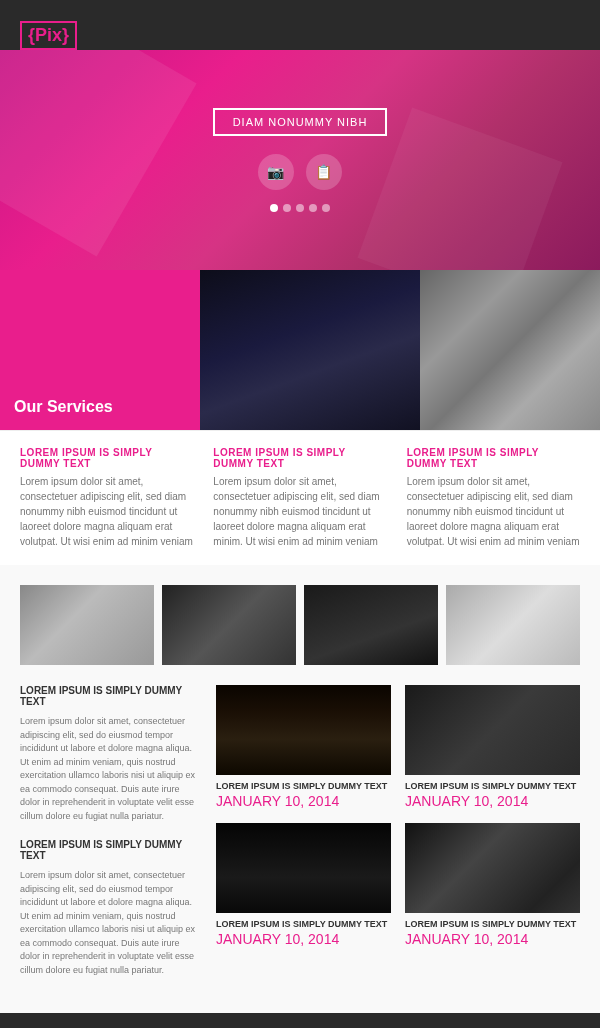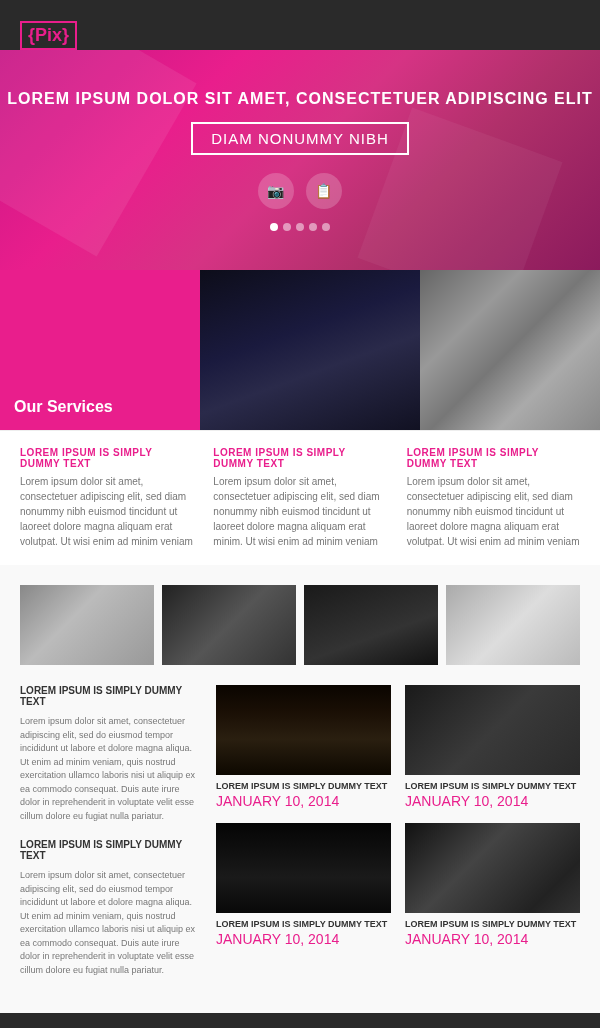--- a/index.html
+++ b/index.html
@@ -67,21 +67,21 @@
       letter-spacing: 1px;
       text-transform: uppercase;
       margin-bottom: 14px;
       z-index: 1;
     }
     .hero-btn {
       background: transparent;
       border: 2px solid #fff;
       color: #fff;
       padding: 6px 18px;
-      font-size: 15px;
+      font-size: 11px;
       letter-spacing: 1px;
       text-transform: uppercase;
       cursor: pointer;
       z-index: 1;
       margin-bottom: 18px;
     }
     .hero-icons {
       display: flex;
       gap: 12px;
       z-index: 1;
@@ -301,21 +301,20 @@
     }
   </style>
 </head>
 <body>
 
 <header class="header">
   <div class="logo">{Pix}</div>
 </header>
 
 <section class="hero">
-  <h1>LOREM IPSUM DOLOR SIT AMET, CONSECTETUER ADIPISCING ELIT</h1>
   <button class="hero-btn">DIAM NONUMMY NIBH</button>
   <div class="hero-icons">
     <div class="hero-icon">📷</div>
     <div class="hero-icon">📋</div>
   </div>
   <div class="hero-dots">
     <div class="dot active"></div>
     <div class="dot"></div>
     <div class="dot"></div>
     <div class="dot"></div>

